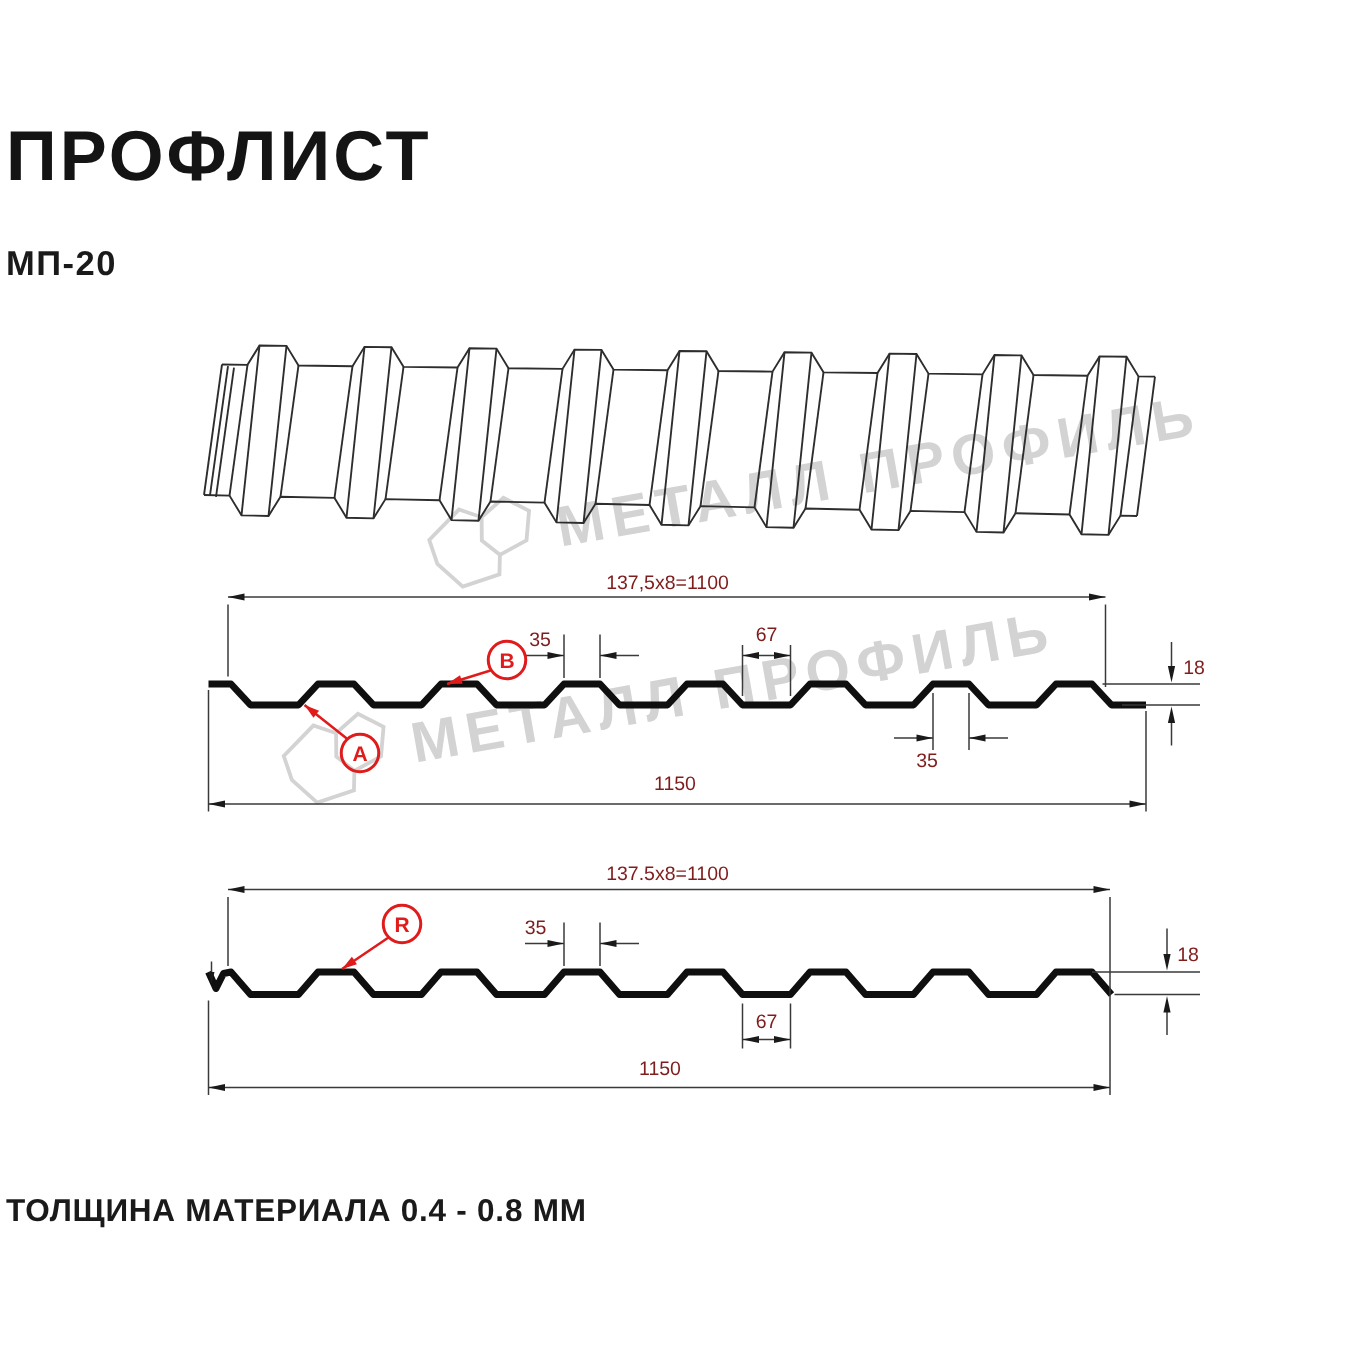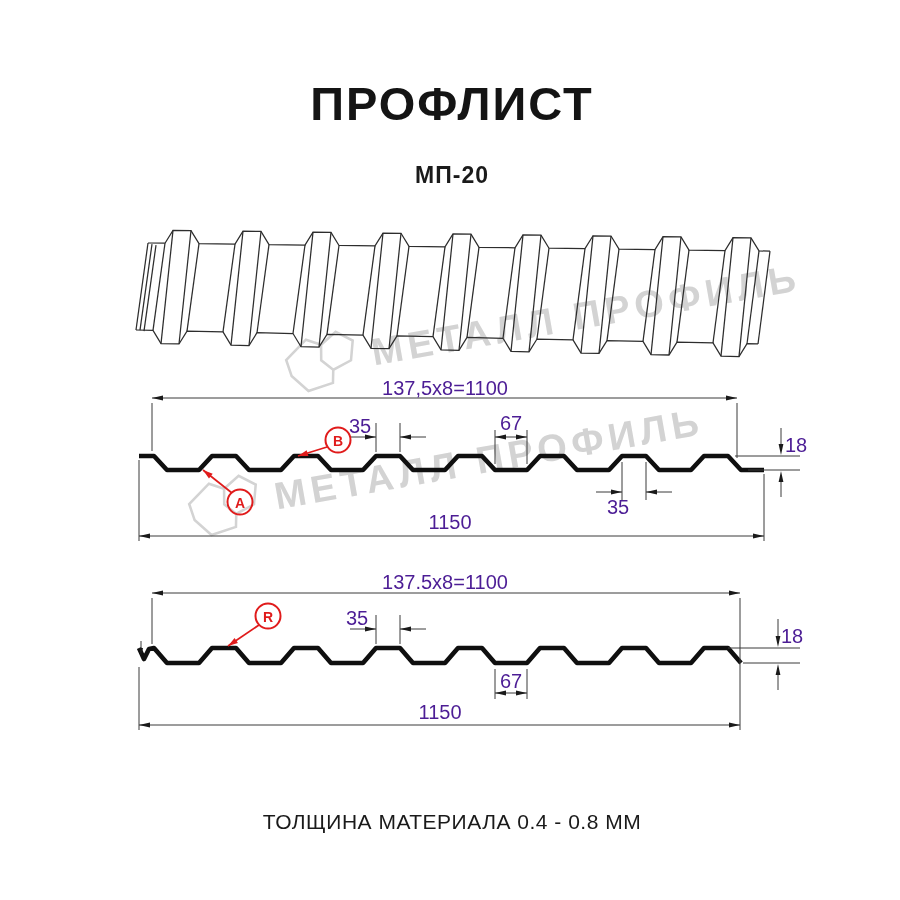--- a/index.html
+++ b/index.html
@@ -1,22 +1,22 @@
 <!DOCTYPE html>
 <html><head>
 <meta charset="utf-8">
 <style>
   html,body{margin:0;padding:0;background:#ffffff;}
   #stage{position:relative;width:900px;height:900px;background:#fff;overflow:hidden;
          font-family:"Liberation Sans",sans-serif;color:#1b1b1b;}
-  .ctext{position:absolute;left:4px;right:0;text-align:center;white-space:nowrap;}
+  .ctext{position:absolute;left:4px;right:0;white-space:nowrap;}
   #title{top:76px;font-size:47px;font-weight:700;letter-spacing:2px;color:#141414;}
   #subtitle{top:130px;font-size:23px;font-weight:600;letter-spacing:1px;color:#1a1a1a;margin-top:32px;}
-  #footer-note{top:796px;font-size:21px;font-weight:400;letter-spacing:.5px;color:#1a1a1a;margin-top:14px;}
-  .dim{position:absolute;transform:translate(-50%,-50%);font-size:20px;color:#4c1d95;white-space:nowrap;}
+  #footer-note{top:796px;font-size:21px;font-weight:700;letter-spacing:.5px;color:#1a1a1a;}
+  .dim{position:absolute;transform:translate(-50%,-50%);font-size:13px;color:#7f1d1d;white-space:nowrap;}
   .vlabel{position:absolute;width:23px;height:23px;border:2.6px solid #e01b1b;border-radius:50%;
           color:#e01b1b;font-size:14px;font-weight:700;display:flex;align-items:center;justify-content:center;
           transform:translate(-50%,-50%);background:transparent;}
   .wm{position:absolute;display:flex;align-items:center;gap:14px;color:#d3d3d3;
       font-weight:700;font-size:38px;letter-spacing:5px;white-space:nowrap;
       transform-origin:left center;z-index:1;}
   .wm svg{flex:0 0 auto;}
   #geom{position:absolute;left:0;top:0;z-index:2;}
   .dim,.vlabel{z-index:3;}
 </style>

